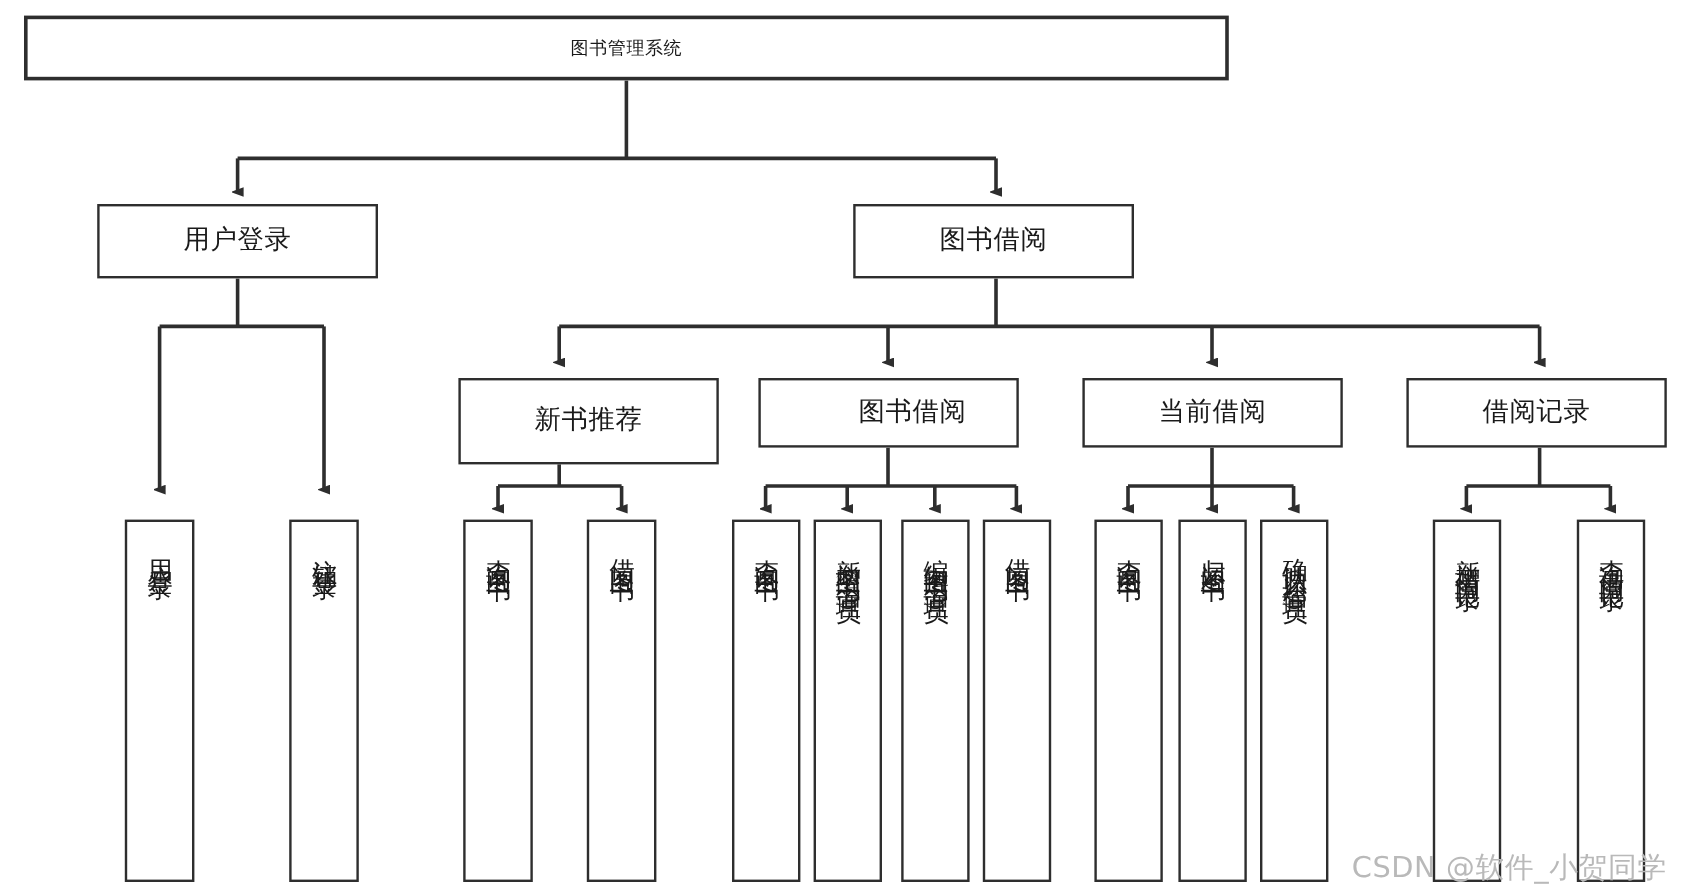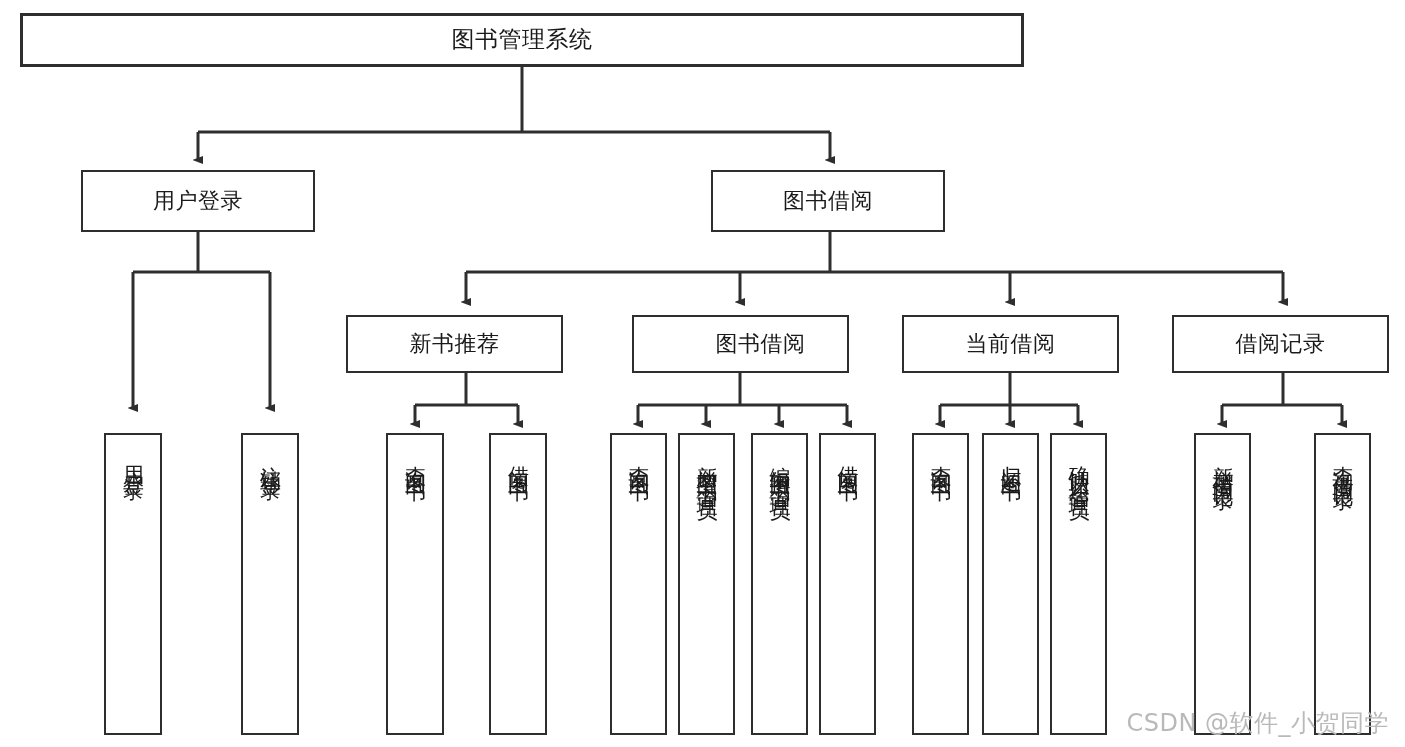--- a/index.html
+++ b/index.html
@@ -32,21 +32,21 @@
     box-sizing: border-box;
     background: #ffffff;
     border: 2.5px solid #2e2e2e;
     display: flex;
     align-items: center;
     justify-content: center;
     color: #1a1a1a;
   }
   .node.level-0 { border-width: 3px; }
   .node-label {
-    font-size: 23px;
+    font-size: 15px;
     line-height: 1.1;
     white-space: nowrap;
     letter-spacing: 0.5px;
   }
   .node.level-1 .node-label,
   .node.level-2 .node-label {
     font-size: 22px;
   }
   .node.leaf {
     align-items: flex-start;
@@ -131,21 +131,21 @@
     <span class="node-label">图书管理系统</span>
   </div>
 
   <div class="node level-1" style="left:81px; top:170px; width:234px; height:62px;">
     <span class="node-label">用户登录</span>
   </div>
   <div class="node level-1" style="left:711px; top:170px; width:234px; height:62px;">
     <span class="node-label">图书借阅</span>
   </div>
 
-  <div class="node level-2" style="left:346px; top:315px; width:217px; height:58px;align-items:center;">
+  <div class="node level-2" style="left:382px; top:315px; width:217px; height:72px;align-items:center;">
     <span class="node-label">新书推荐</span>
   </div>
   <div class="node level-2" style="left:632px; top:315px; width:217px; height:58px;padding-left:40px;">
     <span class="node-label">图书借阅</span>
   </div>
   <div class="node level-2" style="left:1172px; top:315px; width:217px; height:58px;">
     <span class="node-label">借阅记录</span>
   </div>
   <div class="node level-2" style="left:902px; top:315px; width:217px; height:58px;">
     <span class="node-label">当前借阅</span>

